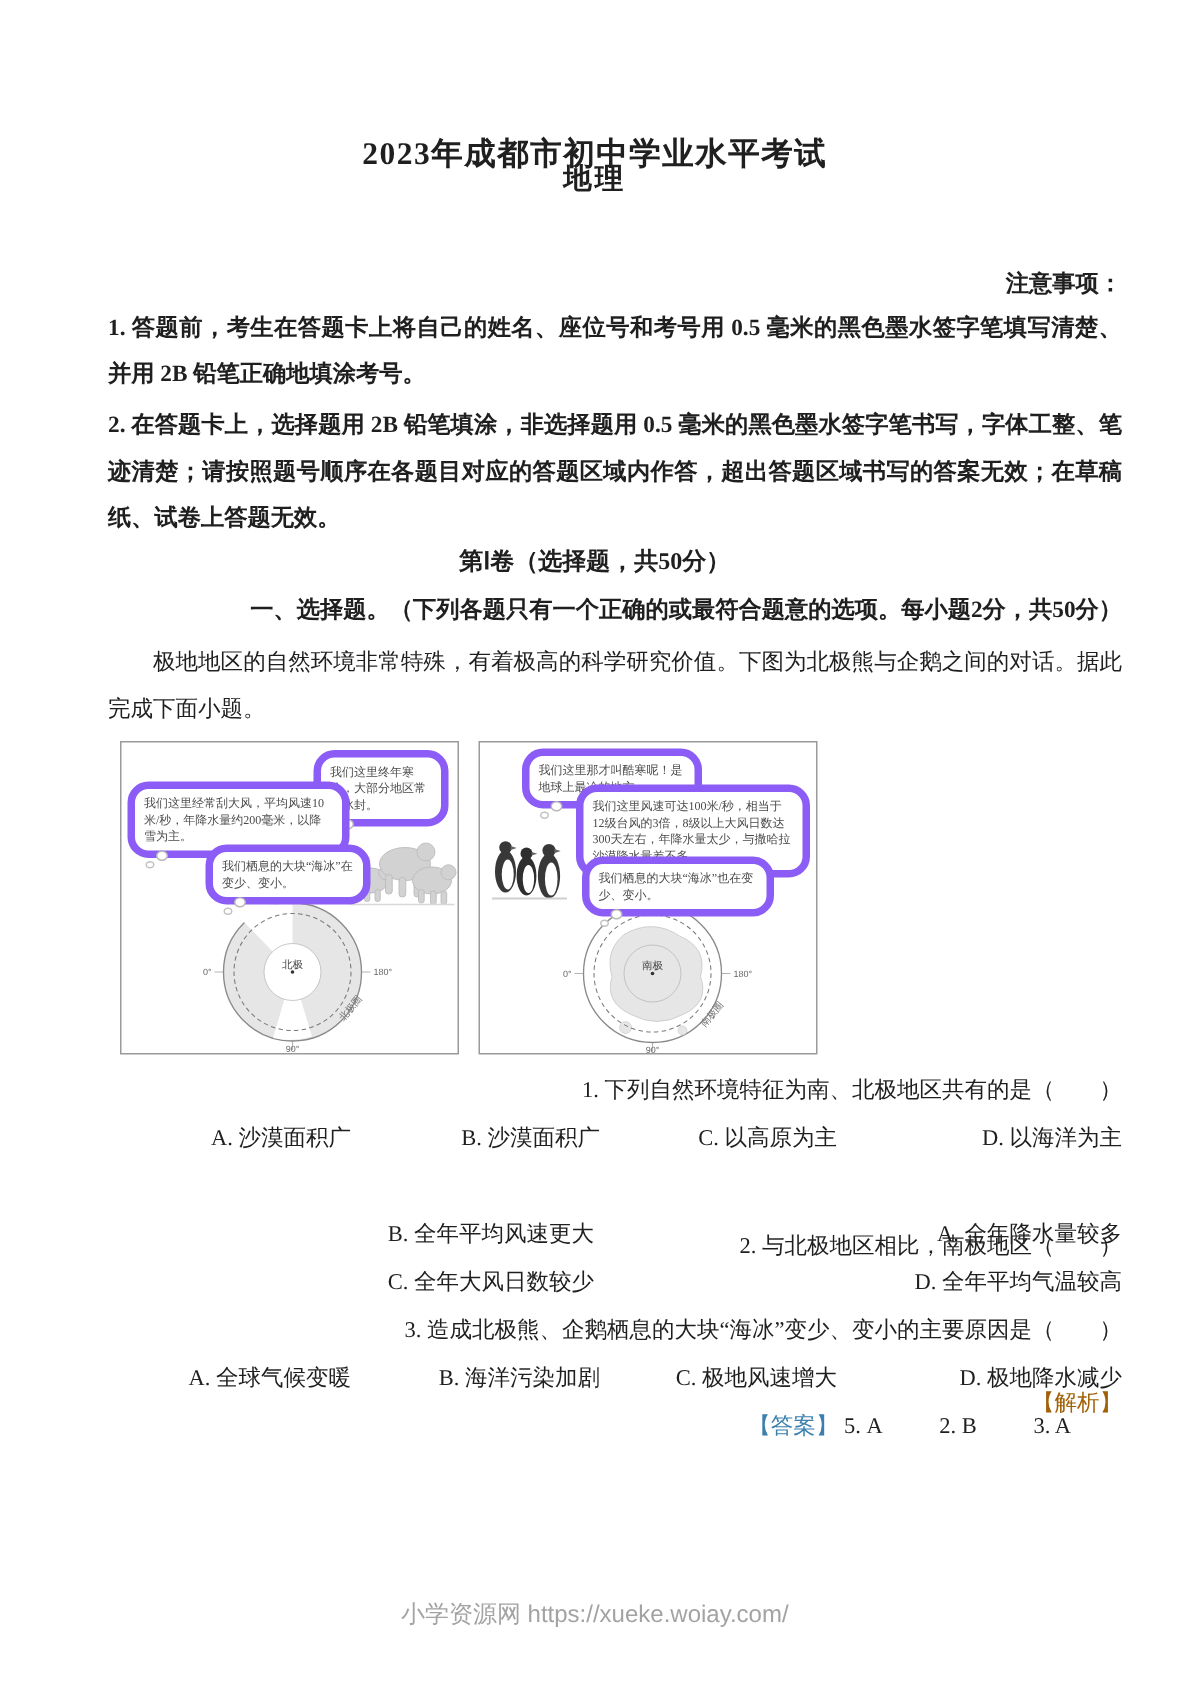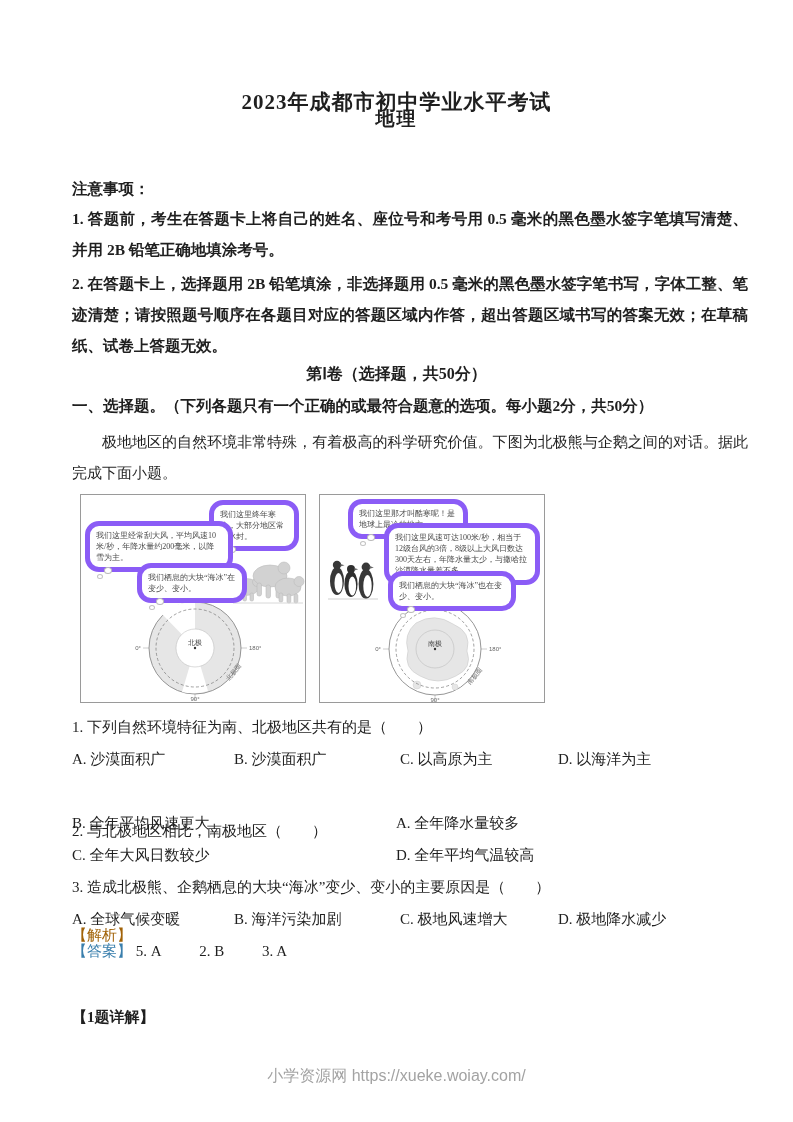--- a/index.html
+++ b/index.html
@@ -1,18 +1,18 @@
 <!DOCTYPE html>
 <html><head>
 <meta charset="utf-8">
 <style>
   html,body{margin:0;padding:0;background:#ffffff;}
   .page{position:relative;width:793px;height:1122px;background:#fff;overflow:hidden;
         font-family:"Liberation Serif", serif;color:#1f1f1f;}
-  .abs{position:absolute;left:72px;width:676px;}
+  .abs{position:absolute;left:72px;width:676px;text-align:right;}
   .center{text-align:center;left:0;width:793px;}
   .doc-title{top:60px;font-size:21px;font-weight:bold;letter-spacing:1px;margin-top:28px;}
   .doc-subject{top:106px;font-size:19px;font-weight:bold;letter-spacing:2px;}
   .exam-info{top:146px;font-size:15px;font-weight:bold;}
   .notice-h{top:179px;font-size:15.5px;font-weight:bold;}
   .notice-p{font-size:15.5px;font-weight:bold;line-height:31px;text-align:justify;}
   .n1{top:203px;}
   .n2{top:268px;}
   .volume{top:364px;font-size:16px;font-weight:bold;}
   .part{top:396px;font-size:15.5px;font-weight:bold;}
@@ -179,17 +179,16 @@
   </div>
 
   <div class="abs ansline">
     <span class="blue">【答案】</span>
     <span class="ans-item">5. A</span>
     <span class="ans-item">2. B</span>
     <span class="ans-item">3. A</span>
   </div>
 
   <div class="abs analysis">【解析】</div>
-  <div class="abs detail">【1题详解】</div>
 
   <div class="abs center footer">小学资源网 https://xueke.woiay.com/</div>
 
 </div>
 
 </body></html>

